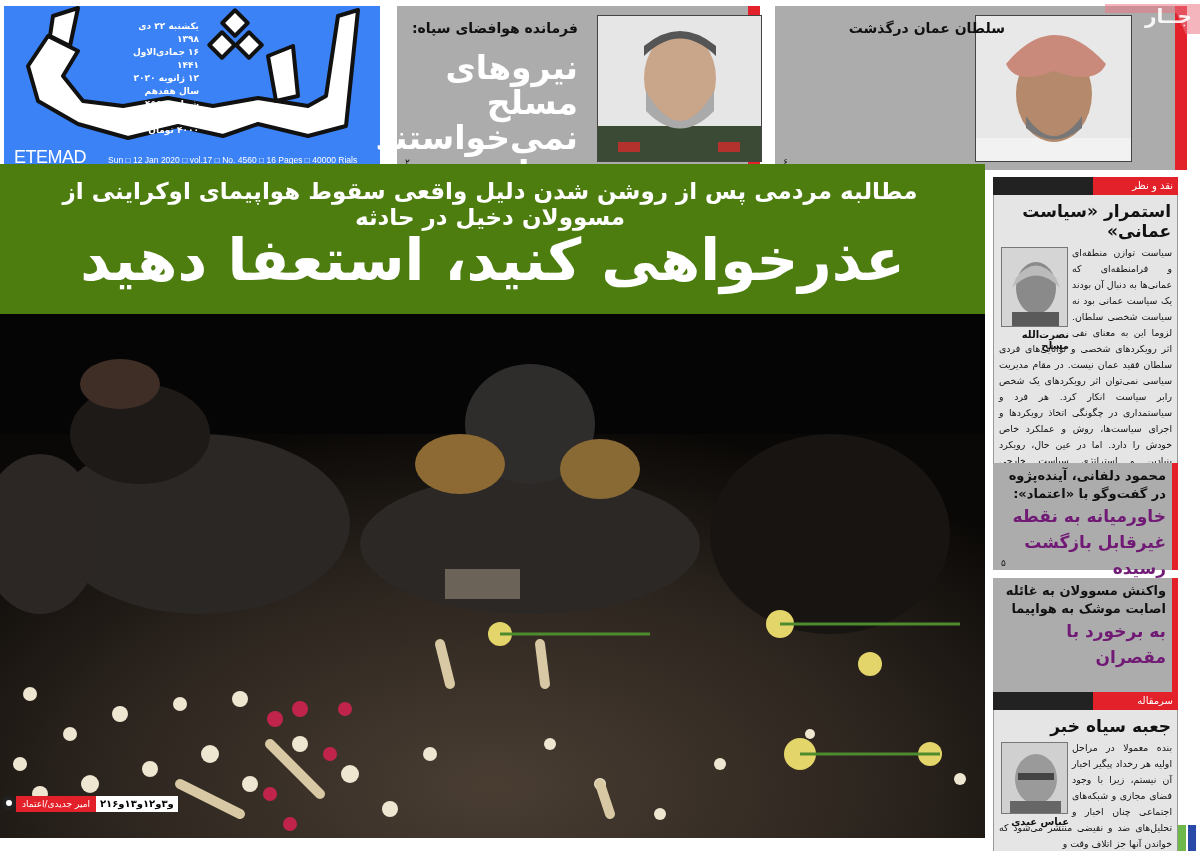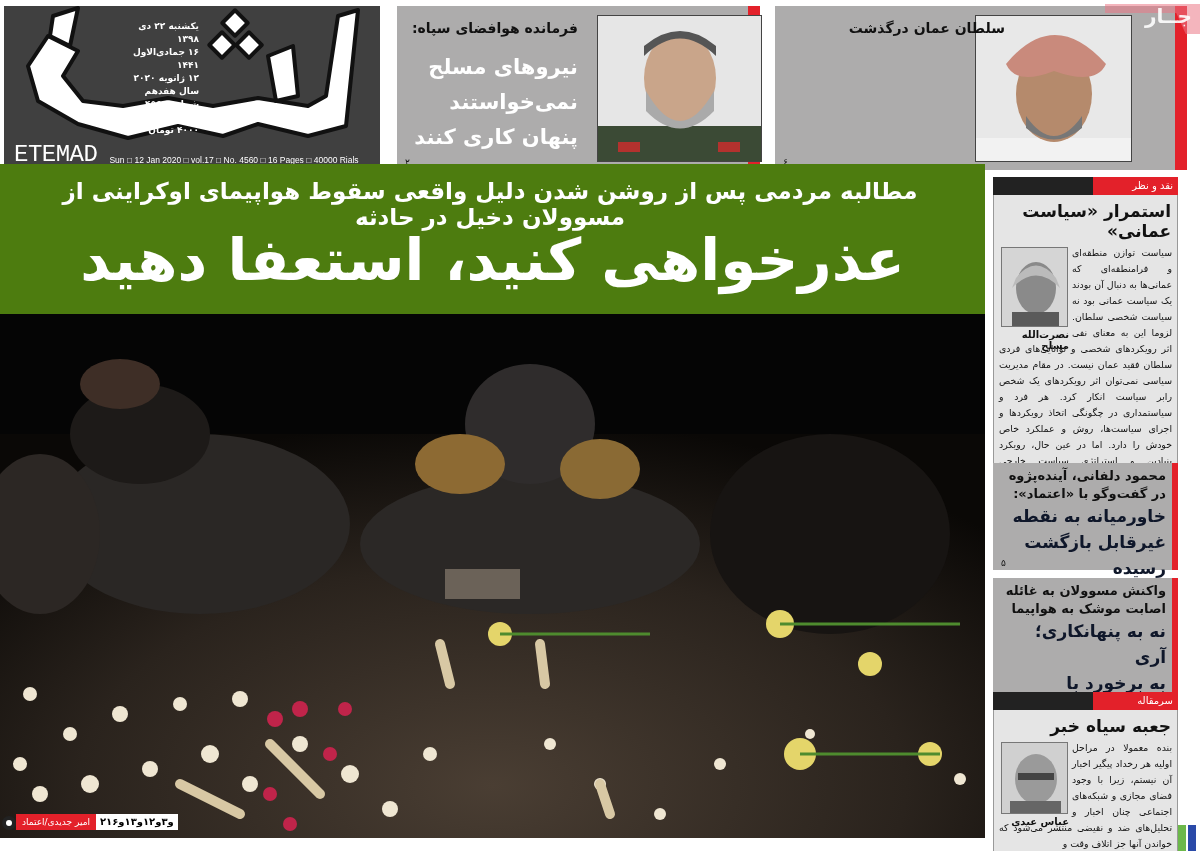--- a/index.html
+++ b/index.html
@@ -1,39 +1,39 @@
 <!DOCTYPE html>
 <html><head>
 <meta charset="utf-8">
 <style>
   * { box-sizing: border-box; margin: 0; padding: 0; }
   body { width: 1200px; height: 851px; background: #ffffff; position: relative; overflow: hidden; font-family: "DejaVu Sans", sans-serif; }
 
   
-  .masthead { position: absolute; left: 4px; top: 6px; width: 376px; height: 164px; background: #404040; }
+  .masthead { position: absolute; left: 4px; top: 6px; width: 376px; height: 164px; background: #3b82f6; }
   .logo-art { position: absolute; left: 4px; top: 0; width: 360px; height: 150px; }
   .issue-info { position: absolute; left: 110px; top: 14px; width: 85px; direction: rtl; text-align: right; color: #fff; font-size: 9px; line-height: 13px; font-weight: bold; }
   .latin-bar { position: absolute; left: 10px; bottom: 2px; height: 22px; display: flex; align-items: flex-end; color: #fff; }
-  .latin-name { font-family: Liberation Mono, monospace; font-size: 24px; letter-spacing: -0.5px; }
+  .latin-name { font-family: Liberation Sans, sans-serif; font-size: 18px; letter-spacing: -0.5px; margin-right: 10px; }
   .latin-meta { font-family: "Liberation Sans", sans-serif; font-size: 8.5px; margin-bottom: 3px; margin-left: 12px; }
 
   
   .teaser { position: absolute; top: 6px; height: 164px; background: #adacac; }
   .teaser .redbar { position: absolute; right: 0; top: 0; width: 12px; height: 100%; background: #e3212a; }
   .teaser .photo { position: absolute; top: 9px; width: 165px; height: 147px; border: 1px solid #444; overflow: hidden; }
   .teaser .kicker { position: absolute; direction: rtl; text-align: right; font-weight: bold; font-size: 14px; color: #111; }
-  .teaser .headline { position: absolute; direction: rtl; text-align: right; font-weight: bold; font-size: 21px; line-height: 35px; color: #fff; }
+  .teaser .headline { position: absolute; direction: rtl; text-align: right; font-weight: bold; font-size: 33px; line-height: 35px; color: #fff; }
   .teaser .pageno { position: absolute; font-size: 9px; color: #111; }
 
   
   .main-block { position: absolute; left: 0; top: 164px; width: 985px; height: 674px; background: #4d7c0f; overflow: hidden; }
   .subheadline { position: absolute; right: 20px; top: 14px; width: 950px; direction: rtl; text-align: center; color: #fff; font-weight: bold; font-size: 23px; }
   .headline-main { position: absolute; left: 0; top: 62px; width: 985px; direction: rtl; text-align: center; color: #fff; font-weight: bold; font-size: 58px; letter-spacing: -1px; }
   .scene { position: absolute; left: 0; top: 150px; width: 985px; height: 524px; }
-  .photo-credit { position: absolute; left: 0; bottom: 8px; display: flex; align-items: flex-end; height: 34px; }
+  .photo-credit { position: absolute; left: 0; bottom: 8px; display: flex; align-items: flex-start; height: 34px; }
   .credit-pages { background: #fff; color: #000; font-size: 10px; font-weight: bold; padding: 0 4px; height: 16px; line-height: 16px; }
   .credit-name { background: #e3212a; color: #fff; font-size: 9px; padding: 0 6px; height: 16px; line-height: 16px; direction: rtl; }
   .camera-icon { width: 14px; height: 14px; border-radius: 50%; background: #222; margin-left: 2px; position: relative; }
   .camera-icon::after { content: ""; position: absolute; left: 4px; top: 4px; width: 6px; height: 6px; border-radius: 50%; background: #fff; }
 
   
   .rcol { position: absolute; left: 993px; width: 185px; }
   .section-tab { height: 18px; display: flex; }
   .section-tab .dark { flex: 1; background: #222; }
   .section-tab .red { width: 85px; background: #e3212a; color: #fff; font-size: 10px; direction: rtl; text-align: right; padding-right: 5px; line-height: 18px; }
@@ -41,21 +41,21 @@
   .op-title { direction: rtl; text-align: right; font-weight: bold; font-size: 17px; padding: 6px 6px 4px 6px; color: #111; }
   .op-body { position: relative; padding: 0 5px 5px 5px; }
   .op-photo { float: left; width: 67px; height: 80px; border: 1px solid #777; background: #bdbdbd; margin: 2px 4px 0 2px; position: relative; overflow: hidden; }
   .op-text { direction: rtl; text-align: justify; font-size: 9.4px; line-height: 16px; color: #111; }
   .op-continue { direction: rtl; text-align: right; color: #e3212a; font-size: 9.5px; font-weight: bold; padding: 2px 6px 4px; }
   .author-cap { position: absolute; direction: rtl; text-align: right; font-size: 10px; font-weight: bold; color: #111; }
 
   .rbox { position: absolute; left: 993px; width: 185px; background: #adacac; }
   .rbox .redbar { position: absolute; right: 0; top: 0; width: 6px; height: 100%; background: #e3212a; }
   .rbox .kicker { direction: rtl; text-align: right; font-weight: bold; font-size: 13px; line-height: 18px; color: #111; padding: 4px 12px 0 6px; }
-  .rbox .headline { direction: rtl; text-align: right; font-weight: bold; font-size: 17px; line-height: 26px; color: #0f172a; padding: 0 12px 0 6px; }
+  .rbox .headline { direction: rtl; text-align: right; font-weight: bold; font-size: 17px; line-height: 26px; color: #701a75; padding: 0 12px 0 6px; }
   .rbox .pageno { position: absolute; left: 8px; bottom: 2px; font-size: 9px; color: #111; }
 
   .watermark { position: absolute; right: 0; top: 4px; width: 95px; height: 30px; background: rgba(235,120,135,0.55); clip-path: polygon(0 0,100% 0,100% 100%,85% 100%,75% 30%,0 30%); }
   .watermark-text { position: absolute; right: 8px; top: 4px; color: #fff; font-size: 20px; font-weight: bold; direction: rtl; opacity: .9; }
   .brandmark { position: absolute; right: 4px; bottom: 0; width: 18px; height: 26px; display: flex; gap: 2px; }
   .brandmark span { flex: 1; }
 </style>
 </head>
 <body>
 
@@ -240,21 +240,20 @@
     <div>خاورمیانه به نقطه</div>
     <div>غیرقابل بازگشت رسیده</div>
   </div>
   <div class="pageno">۵</div>
 </div>
 
 <div class="rbox" style="top:578px;height:140px;">
   <div class="redbar"></div>
   <div class="kicker">واکنش مسوولان به غائله اصابت موشک به هواپیما</div>
   <div class="headline">
-    <div>نه به پنهانکاری؛ آری</div>
     <div>به برخورد با مقصران</div>
   </div>
   <div class="pageno">۲</div>
 </div>
 
 <div class="rcol" style="top:692px;">
   <div class="section-tab">
     <div class="dark"></div>
     <div class="red">سرمقاله</div>
   </div>

